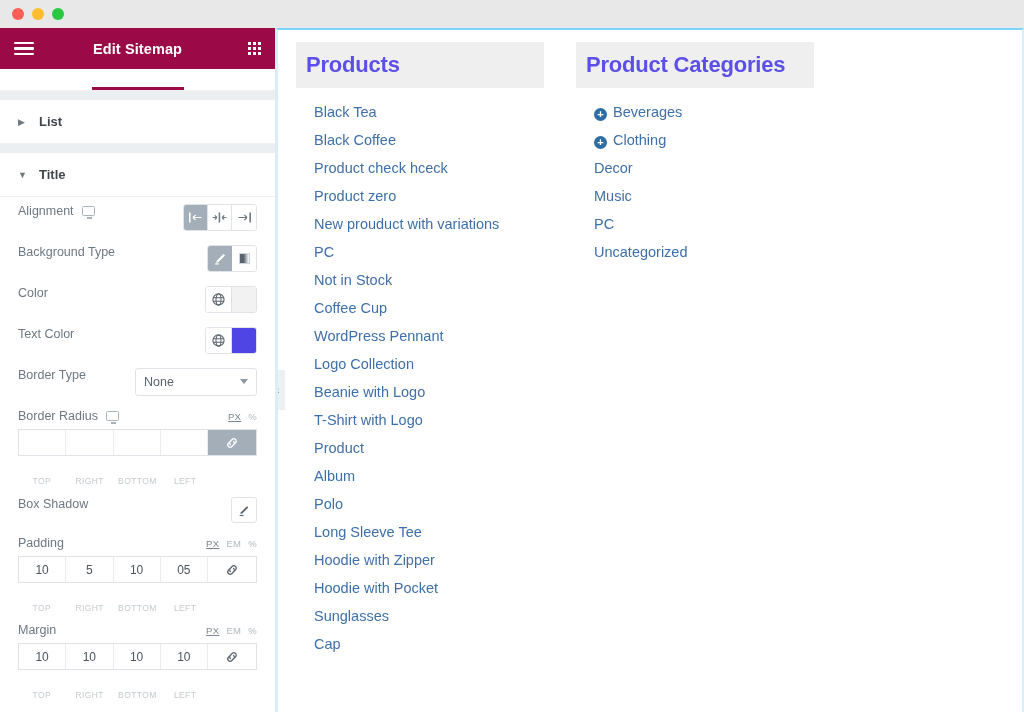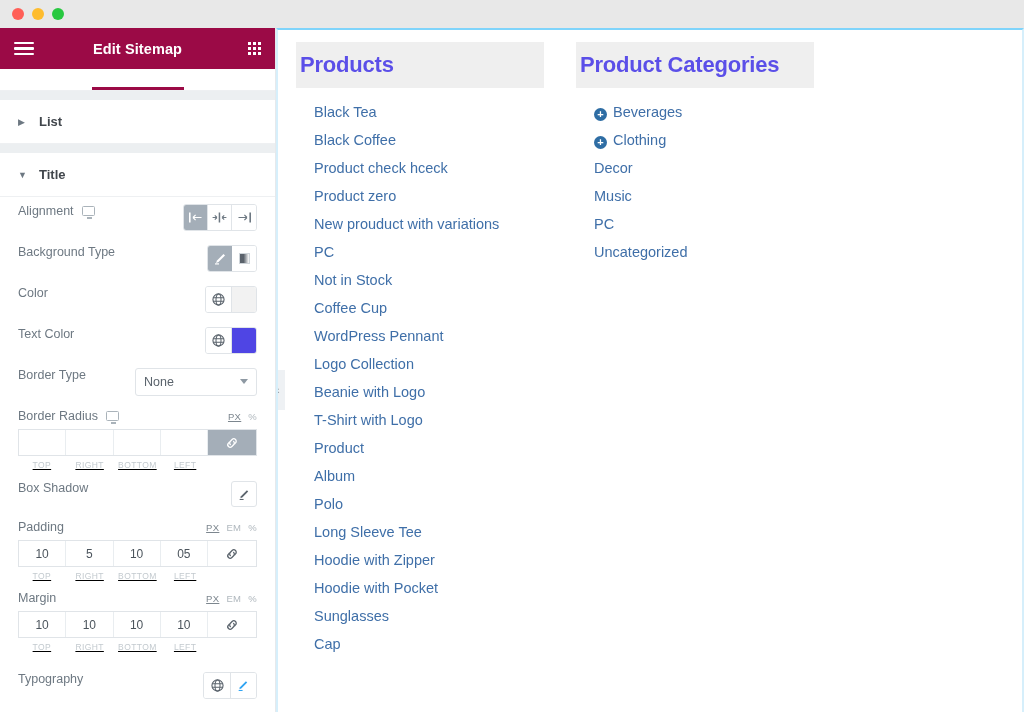--- a/index.html
+++ b/index.html
@@ -131,21 +131,21 @@
     width: 100%; border: 0; border-right: 1px solid #e9edf0; outline: none;
     text-align: center; font-size: 12px; color: #4b545c; background: #fff;
     font-family: "Liberation Sans", sans-serif; height: 100%;
   }
   .dim-cell { flex: 1 1 0; min-width: 0; }
   .link-cell {
     width: 48px; display: flex; align-items: center; justify-content: center;
     background: #fff; cursor: pointer; flex: none;
   }
   .link-cell.on { background: #a4aeb8; }
-  .dim-caps { display: flex; margin-top: 4px; text-decoration: underline; }
+  .dim-caps { display: flex; margin-top: 20px; }
   .dim-caps span {
     flex: 1 1 0; text-align: center; font-size: 8.5px; color: #c3cacf; letter-spacing: .4px;
   }
   .dim-caps .spacer { width: 48px; flex: none; }
 
   .icon-btn {
     width: 26px; height: 26px; border: 1px solid #e0e4e8; border-radius: 3px;
     background: #fff; display: flex; align-items: center; justify-content: center; cursor: pointer;
   }
   .icon-pair { display: flex; border: 1px solid #e0e4e8; border-radius: 3px; overflow: hidden; }
@@ -167,21 +167,21 @@
   .collapse-handle {
     position: absolute; left: -7px; top: 340px; width: 14px; height: 40px;
     background: #eef1f4; border-radius: 3px 0 0 3px;
     display: flex; align-items: center; justify-content: center;
     font-size: 10px; color: #8b949c; cursor: pointer; z-index: 5;
   }
 
   .sitemap { display: flex; padding: 12px 18px 0 18px; gap: 32px; }
   .sm-col { width: 248px; }
   .sm-col.wide { width: 238px; }
-  .sm-title-wrap { background: #efefef; padding: 10px 4px; margin-bottom: 10px; }
+  .sm-title-wrap { background: #efefef; padding: 10px 10px; margin-bottom: 10px; }
   .sm-title { font-size: 22px; font-weight: 700; color: #5b4fe8; letter-spacing: -.2px; }
   .sm-list { list-style: none; padding-left: 18px; }
   .sm-list li { padding: 4px 0; font-size: 14.5px; color: #3f6fa8; line-height: 1.38; cursor: pointer; }
   .sm-list li .plus {
     display: inline-flex; align-items: center; justify-content: center;
     width: 13px; height: 13px; border-radius: 50%; background: #2e6da4; color: #fff;
     font-size: 11px; font-weight: 700; line-height: 1; margin-right: 6px;
     position: relative; top: 1px;
   }
   .sm-list li .plus::before { content: "+"; transform: translateY(-.5px); }

